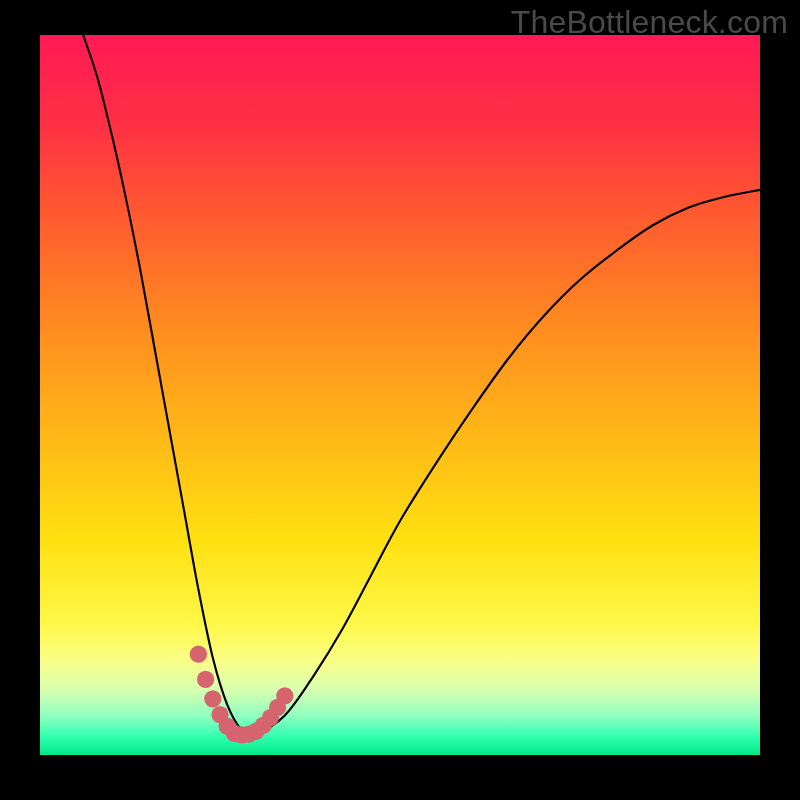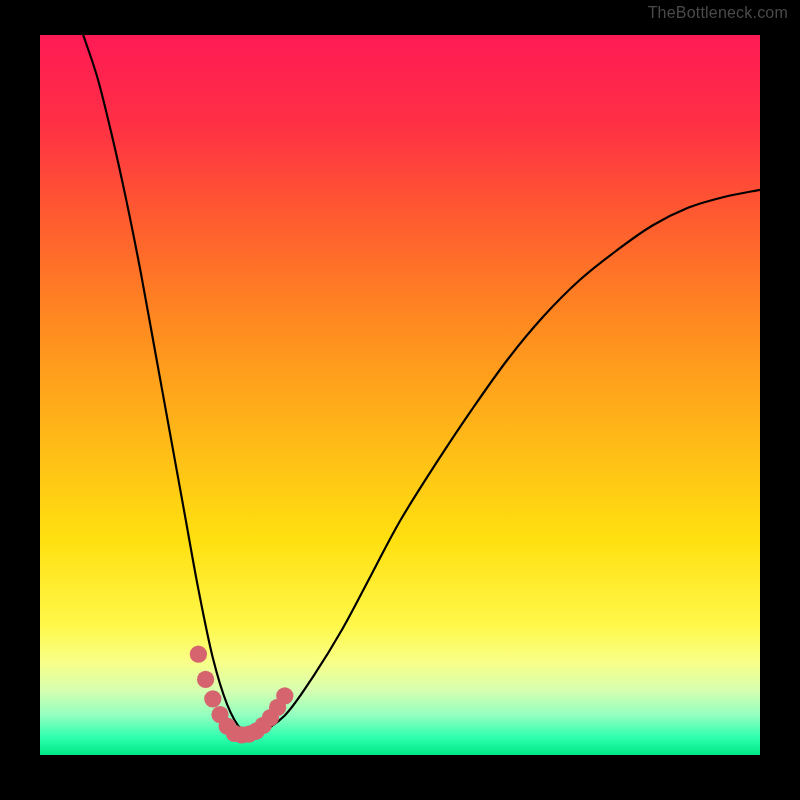--- a/index.html
+++ b/index.html
@@ -17,21 +17,21 @@
     left: 0;
     width: 800px;
     height: 800px;
     background: #000;
   }
   .watermark {
     position: absolute;
     top: 4px;
     right: 12px;
     color: #4a4a4a;
-    font-size: 16px;
+    font-size: 32px;
     font-weight: 500;
     letter-spacing: 0.2px;
   }
   .plot {
     position: absolute;
     left: 40px;
     top: 35px;
     width: 720px;
     height: 720px;
   }

